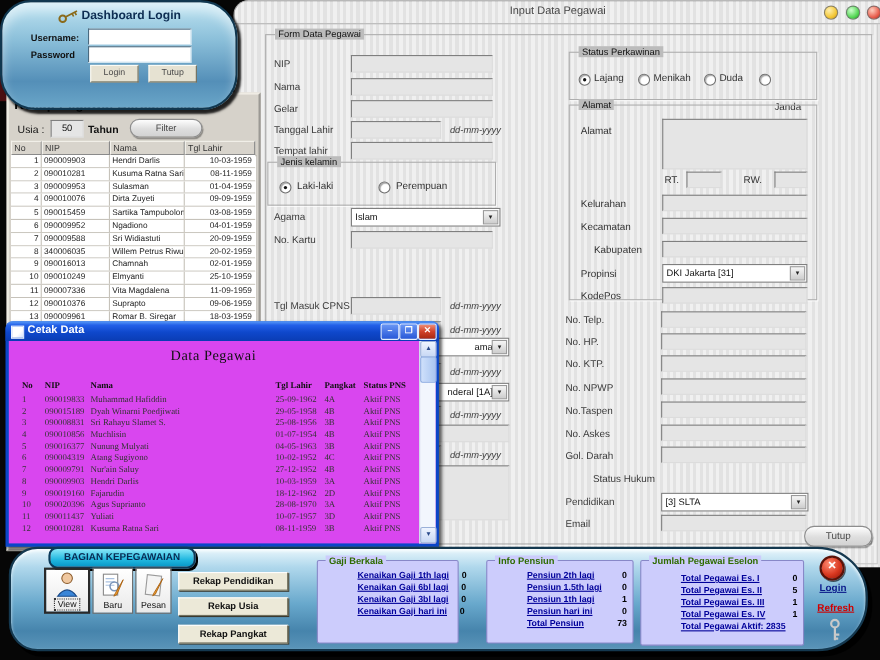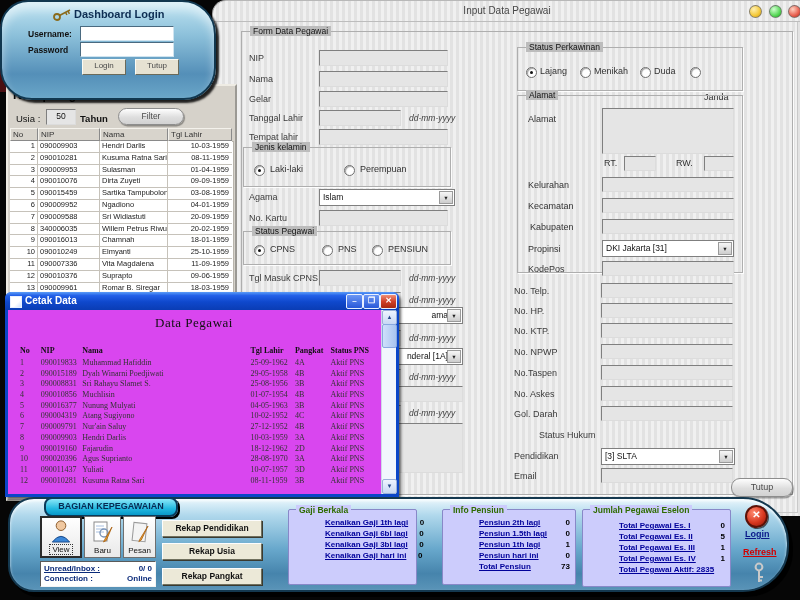--- a/index.html
+++ b/index.html
@@ -152,29 +152,20 @@
     </div>
 
     <span class="lbl" style="left:36px;top:191px;">Agama</span>
     <div class="combo" style="left:106px;top:188px;width:134px;height:15px;">
       <span class="cval">Islam</span>
       <span class="carr">▼</span>
     </div>
     <span class="lbl" style="left:36px;top:212px;">No. Kartu</span>
     <div class="tb" style="left:106px;top:209px;width:127px;height:14px;"></div>
 
-    <div class="grp" style="left:30px;top:230px;width:206px;height:32px;">
-      <span class="chip">Status Pegawai</span>
-      <span class="radio checked" style="left:10px;top:13px;"></span>
-      <span class="rlbl" style="left:26px;top:12px;">CPNS</span>
-      <span class="radio" style="left:78px;top:13px;"></span>
-      <span class="rlbl" style="left:94px;top:12px;">PNS</span>
-      <span class="radio" style="left:128px;top:13px;"></span>
-      <span class="rlbl" style="left:144px;top:12px;">PENSIUN</span>
-    </div>
 
     <span class="lbl" style="left:36px;top:272px;">Tgl Masuk CPNS</span>
     <div class="tb" style="left:106px;top:269px;width:80px;height:14px;"></div>
     <span class="hint" style="left:196px;top:272px;">dd-mm-yyyy</span>
 
     <div class="tb" style="left:106px;top:291px;width:80px;height:14px;"></div>
     <span class="hint" style="left:196px;top:294px;">dd-mm-yyyy</span>
     <div class="combo frag" style="left:106px;top:306px;width:142px;height:15px;">
       <span class="cval">ama</span>
       <span class="carr">▼</span>
@@ -209,21 +200,21 @@
       <span class="rlbl" style="left:10px;top:18px;">Alamat</span>
       <div class="tb" style="left:84px;top:12px;width:130px;height:44px;"></div>
       <span class="rlbl" style="left:86px;top:62px;">RT.</span>
       <div class="tb" style="left:106px;top:60px;width:30px;height:13px;"></div>
       <span class="rlbl" style="left:158px;top:62px;">RW.</span>
       <div class="tb" style="left:186px;top:60px;width:28px;height:13px;"></div>
       <span class="rlbl" style="left:10px;top:84px;">Kelurahan</span>
       <div class="tb" style="left:84px;top:81px;width:130px;height:13px;"></div>
       <span class="rlbl" style="left:10px;top:105px;">Kecamatan</span>
       <div class="tb" style="left:84px;top:102px;width:130px;height:13px;"></div>
-      <span class="rlbl" style="left:12px;top:126px;">Kabupaten</span>
+      <span class="rlbl" style="left:22px;top:126px;">Kabupaten</span>
       <div class="tb" style="left:84px;top:123px;width:130px;height:13px;"></div>
       <span class="rlbl" style="left:10px;top:148px;">Propinsi</span>
       <div class="combo" style="left:84px;top:144px;width:130px;height:15px;">
         <span class="cval">DKI Jakarta [31]</span>
         <span class="carr">▼</span>
       </div>
       <span class="rlbl" style="left:10px;top:168px;">KodePos</span>
       <div class="tb" style="left:84px;top:165px;width:130px;height:13px;"></div>
     </div>
 
@@ -321,21 +312,21 @@
           <span class="c-no">8</span>
           <span class="c-nip">340006035</span>
           <span class="c-nama">Willem Petrus Riwu</span>
           <span class="c-tgl">20-02-1959</span>
         </div>
 
         <div class="rk-row">
           <span class="c-no">9</span>
           <span class="c-nip">090016013</span>
           <span class="c-nama">Chamnah</span>
-          <span class="c-tgl">18-01-1959</span>
+          <span class="c-tgl">02-01-1959</span>
         </div>
 
         <div class="rk-row">
           <span class="c-no">10</span>
           <span class="c-nip">090010249</span>
           <span class="c-nama">Elmyanti</span>
           <span class="c-tgl">25-10-1959</span>
         </div>
 
         <div class="rk-row">
@@ -540,30 +531,20 @@
       <span class="plainlbl">Baru</span>
     </div>
     <div class="iconbtn" style="left:113px;top:17px;width:33px;height:42px;">
       <svg width="20" height="25" viewBox="0 0 20 25">
         <rect x="3" y="3" width="13" height="18" fill="#f4f4f4" stroke="#9a9a9a" transform="rotate(6 9 12)"></rect>
         <path d="M18 6 L10 19 l-1.2 2.6 2.4-1.4 z" fill="#f0a030" stroke="#a86010" stroke-width=".8"></path>
       </svg>
       <span class="plainlbl">Pesan</span>
     </div>
 
-    <div class="inbox" style="left:30px;top:62px;width:116px;height:26px;">
-      <div class="row">
-        <span style="text-decoration:underline;">Unread/Inbox :</span>
-        <span>0/ 0</span>
-      </div>
-      <div class="row">
-        <span>Connection :</span>
-        <span>Online</span>
-      </div>
-    </div>
 
     <div class="xpbtn" style="left:152px;top:21px;width:98px;height:15px;line-height:14px;">Rekap Pendidikan</div>
     <div class="xpbtn" style="left:152px;top:44px;width:98px;height:15px;line-height:14px;">Rekap Usia</div>
     <div class="xpbtn" style="left:152px;top:69px;width:98px;height:15px;line-height:14px;">Rekap Pangkat</div>
 
     <div class="panel" style="left:278px;top:10px;width:127px;height:74px;">
       <span class="ptitle">Gaji Berkala</span>
       <div class="pitems">
 
           <div class="p-item">

